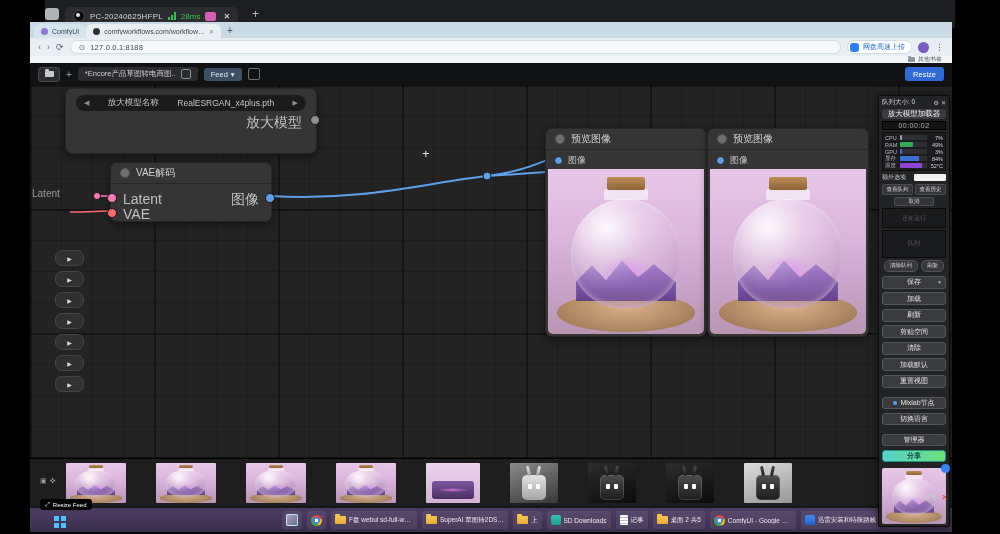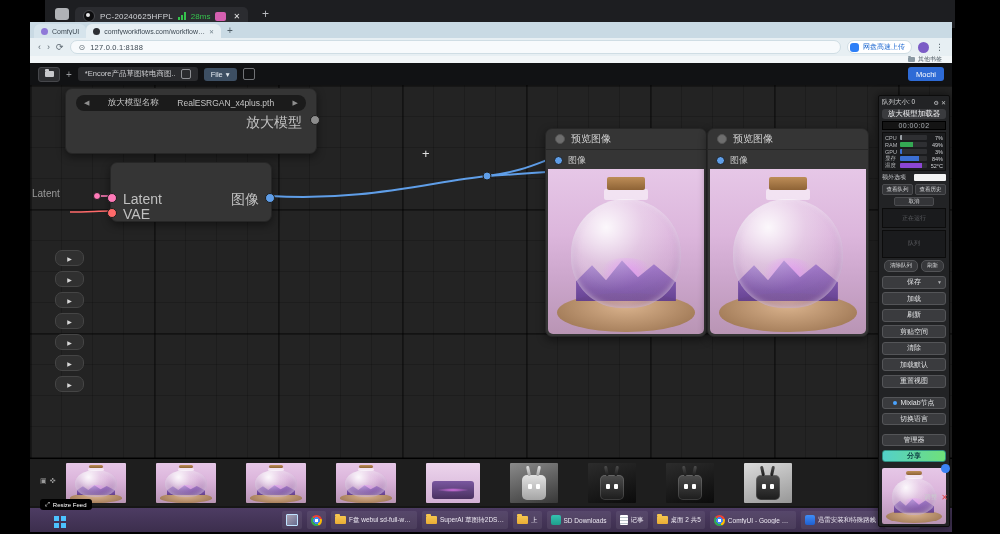--- a/index.html
+++ b/index.html
@@ -1,20 +1,20 @@
 <!DOCTYPE html>
 <html style="--slot-latent: #ff7ab8; --slot-vae: #ff6a6a; --slot-image: #5f9ee8; --wire-image: #5f9ee8; --share-gradient-start: #53d0c9; --share-gradient-end: #6fe07a;"><head>
 <meta charset="utf-8">
 <style>
   html,body{margin:0;padding:0;background:#000;}
   #screen{position:relative;width:1000px;height:534px;background:#000;overflow:hidden;
     font-family:"Liberation Sans","DejaVu Sans",sans-serif;-webkit-font-smoothing:antialiased;}
   
   .remote-bar{position:absolute;left:45px;top:0;right:45px;height:28px;background:#1d1e21;
-    display:flex;align-items:center;gap:6px;padding-left:10px;}
+    display:flex;align-items:center;gap:6px;padding-left:0;}
   .rb-grip{width:14px;height:12px;border-radius:3px;background:#caccd0;opacity:.85;}
   .rb-tab{height:18px;margin-top:4px;background:#2b2c30;border-radius:5px 5px 0 0;display:flex;
     align-items:center;gap:5px;padding:0 8px;}
   .rb-logo{width:10px;height:10px;border-radius:50%;background:#0c0c0e;border:1px solid #4a4b4f;position:relative;}
   .rb-logo:after{content:"";position:absolute;left:2px;top:2px;width:4px;height:4px;border-radius:50%;background:#e8e8e8;}
   .rb-title{font-size:8px;color:#d2d4d8;letter-spacing:.2px;}
   .rb-bars{display:flex;align-items:flex-end;gap:1px;height:8px;}
   .rb-bars i{display:block;width:2px;background:#35c24d;}
   .rb-bars i:nth-child(1){height:3px}.rb-bars i:nth-child(2){height:5px}.rb-bars i:nth-child(3){height:8px}
   .rb-lat{font-size:8px;color:#35c24d;}
@@ -269,25 +269,25 @@
     <div class="appbar">
       <div class="folder-btn">
         <span class="folder-glyph"></span>
       </div>
       <span class="ab-plus">+</span>
       <div class="wf-tab">
         <span class="wf-title">*Encore产品草图转电商图..</span>
         <span class="wf-save"></span>
       </div>
       <div class="file-pill">
-        <span>File</span>
+        <span>Feed</span>
         <span>▾</span>
       </div>
       <span class="grid-ico"></span>
-      <div class="mochi-btn">Mochi</div>
+      <div class="mochi-btn">Resize</div>
     </div>
 
     <div class="canvas">
       <svg class="wires" width="922" height="420" viewBox="0 0 922 420">
         <path d="M40,127 C58,127 68,126 80,126" fill="none" style="stroke:var(--slot-vae,#ff6a6a)" stroke-width="1.6"></path>
         <path d="M67,111 C72,111 76,111 80,111" fill="none" style="stroke:var(--slot-latent,#ff7ab8)" stroke-width="1.6"></path>
         <circle cx="67" cy="111" r="3.5" style="fill:var(--slot-latent,#ff7ab8)" stroke="#1d1d1d"></circle>
         <path d="M240,111 C330,117 400,97 457,91 C492,87 510,77 523,73" fill="none" style="stroke:var(--wire-image,#5f9ee8)" stroke-width="2"></path>
         <path d="M457,91 C545,86 628,77 685,73" fill="none" style="stroke:var(--wire-image,#5f9ee8)" stroke-width="2"></path>
         <circle cx="457" cy="91" r="4" style="fill:var(--wire-image,#5f9ee8)" stroke="#1e1e1e"></circle>
@@ -324,20 +324,24 @@
         <span class="slot-dot dot-model" style="right:-4px;top:26px;"></span>
         <div class="widget">
           <span class="arr">◀</span>
           <span>放大模型名称</span>
           <span>RealESRGAN_x4plus.pth</span>
           <span class="arr">▶</span>
         </div>
       </div>
 
       <div class="node node-vae">
+        <div class="node-title">
+          <span class="cdot"></span>
+          <span>VAE解码</span>
+        </div>
         <span class="slot-dot dot-latent" style="left:-4px;top:30px;"></span>
         <span class="slot-label" style="left:12px;top:28px;">Latent</span>
         <span class="slot-dot dot-vae" style="left:-4px;top:45px;"></span>
         <span class="slot-label" style="left:12px;top:43px;">VAE</span>
         <span class="slot-label" style="right:12px;top:28px;">图像</span>
         <span class="slot-dot dot-image" style="right:-4px;top:30px;"></span>
       </div>
 
       <div class="node node-preview np1">
         <div class="node-title">

